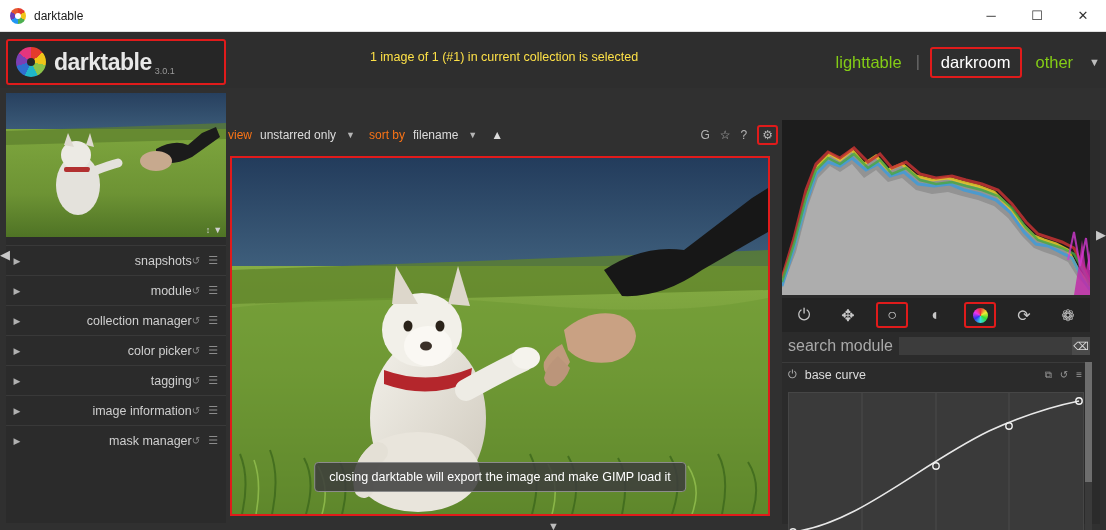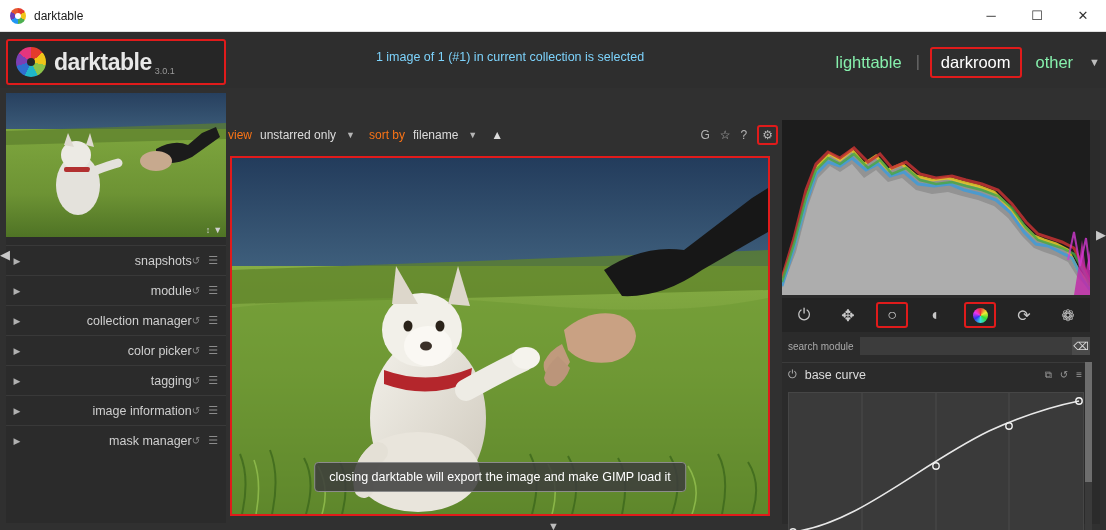--- a/index.html
+++ b/index.html
@@ -73,28 +73,28 @@
                      #e4357e 306deg 360deg);
     position:relative;
   }
   .logo-mark::after{
     content:""; position:absolute; left:11px; top:11px; width:8px; height:8px;
     border-radius:50%; background:#262626;
   }
   .logo-text { color:#e8e8e8; font-size:23px; font-weight:bold; letter-spacing:-0.5px; }
   .logo-ver { color:#9a9a9a; font-size:9px; margin-left:3px; align-self:flex-end; margin-bottom:7px;}
   .collection-label {
-    position:absolute; left:300px; top:18px; width:420px; text-align:center;
-    color:#7dd3fc; font-size:12.5px;
+    position:absolute; left:294px; top:18px; width:420px; text-align:center;
+    color:#fde047; font-size:12.5px;
   }
   .view-switch {
     position:absolute; right:6px; top:12px; height:36px;
     display:flex; align-items:center; gap:10px;
   }
-  .view-switch .vi { color:#86efac; font-size:16.5px; padding:2px 4px; }
+  .view-switch .vi { color:#84cc16; font-size:16.5px; padding:2px 4px; }
   .view-switch .vi.active-box {
     color:#ffffff; border:2px solid #e01b1b; border-radius:3px; padding:4px 9px;
   }
   .view-switch .sep { color:#6d6d6d; font-size:16px; }
   .view-switch .caret { color:#bdbdbd; font-size:11px; margin-left:2px; }
 
   
   .leftpanel {
     position:absolute; left:6px; top:61px; width:220px; height:430px;
     background:#2b2b2b;
@@ -178,21 +178,21 @@
   .mtab {
     width:32px; height:26px; display:flex; align-items:center; justify-content:center;
     color:#c7c7c7;
   }
   .mtab.redbox { border:2px solid #e01b1b; border-radius:3px; }
   .search-row {
     position:absolute; left:0; top:214px; width:308px; height:24px;
     display:flex; align-items:center;
     background:#2b2b2b;
   }
-  .search-row .sl { color:#a9a9a9; font-size:10px; padding-left:6px; }
+  .search-row .sl { color:#a9a9a9; font-size:16px; padding-left:6px; }
   .search-row .si {
     flex:1; margin-left:6px; height:18px; background:#3c3c3c; border:none;
     color:#ddd; font-size:11px; padding:0 4px;
   }
   .search-row .sx { width:18px; height:18px; background:#4a4a4a; color:#ddd; font-size:11px;
     display:flex; align-items:center; justify-content:center; }
   .mod-header {
     position:absolute; left:0; top:242px; width:308px; height:24px;
     display:flex; align-items:center; border-top:1px solid #3b3b3b;
     color:#dcdcdc; font-size:12.5px;

